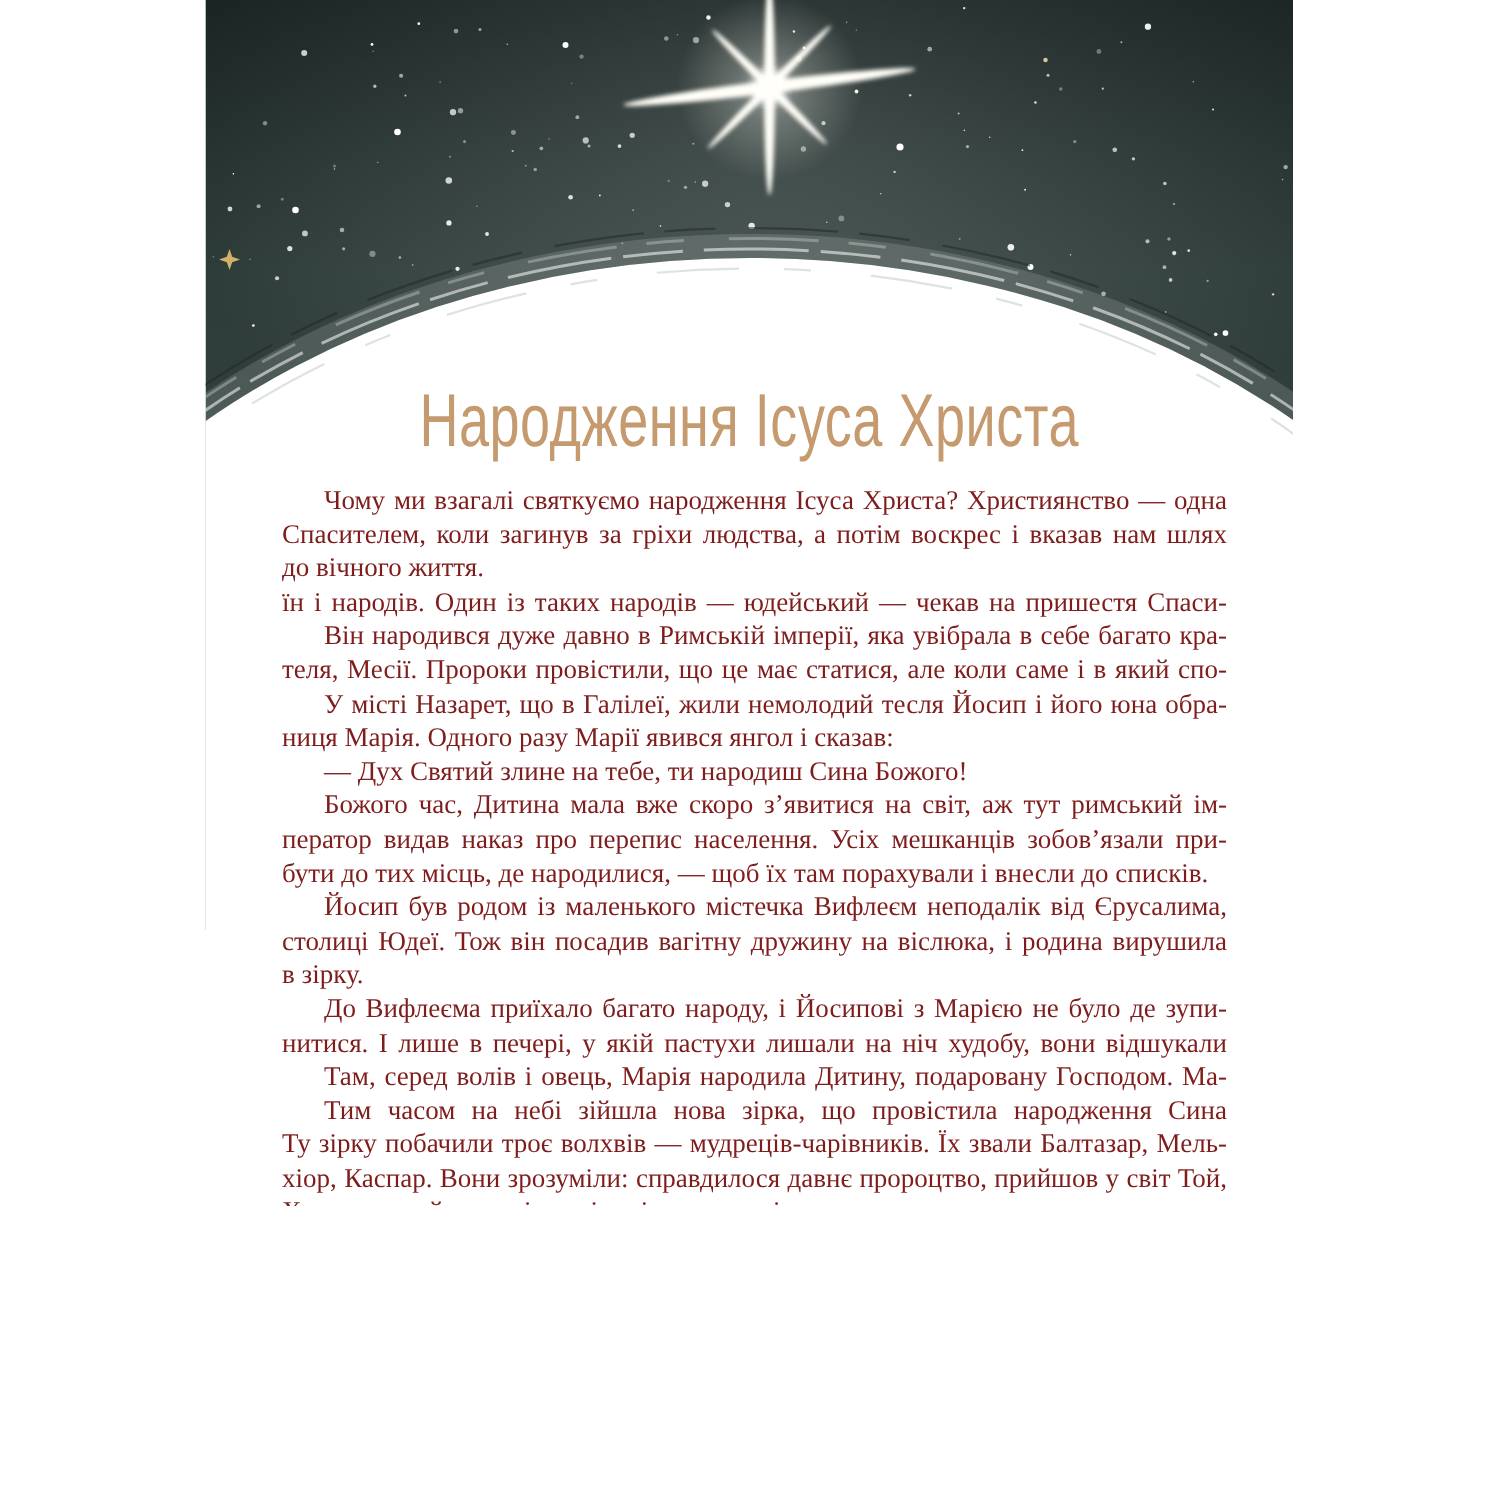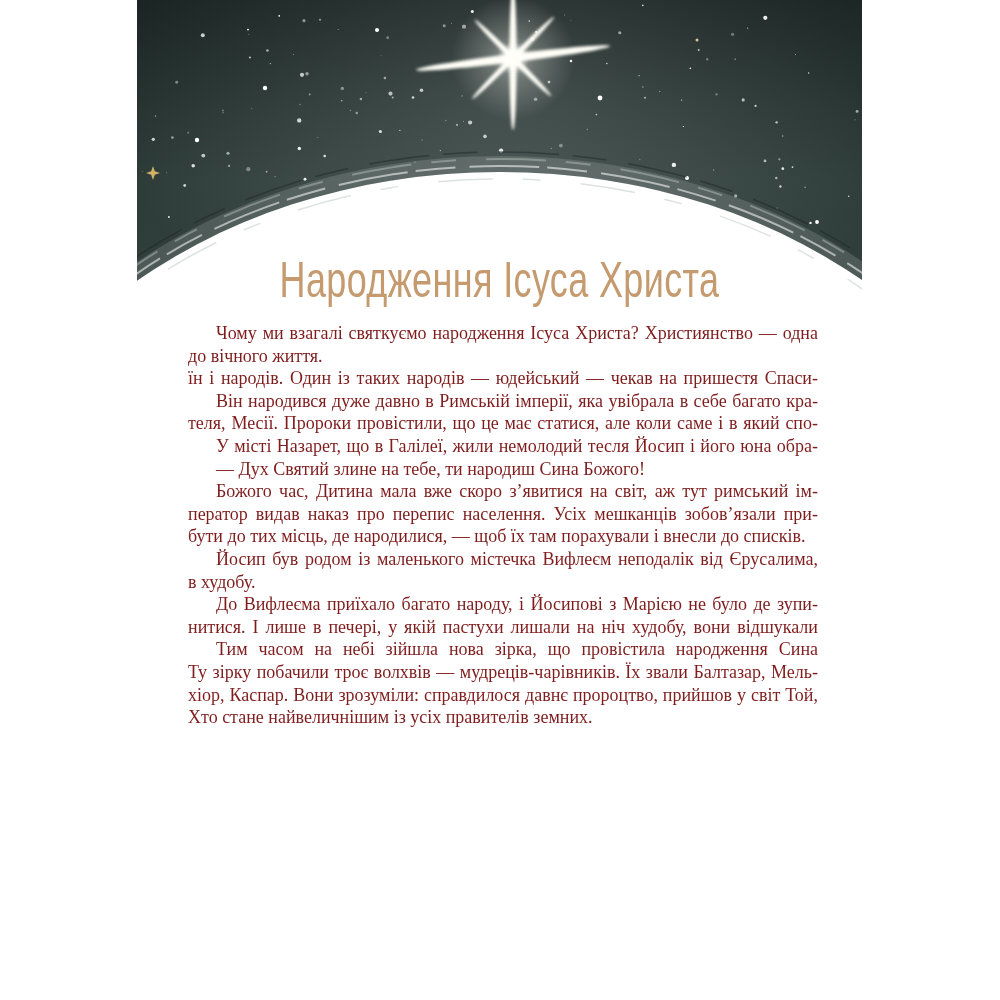--- a/index.html
+++ b/index.html
@@ -229,33 +229,37 @@
       <path d="M 420,1004 L 727,886" stroke="#55625b" stroke-width="3" opacity="0.5" fill="none"></path>
       <path d="M 560,1004 L 727,938" stroke="#5d6a63" stroke-width="2" opacity="0.4" fill="none"></path>
       <path d="M 20,962 C 90,976 150,982 230,988" stroke="#6c7871" stroke-width="2" opacity="0.5" fill="none"></path>
     </g>
   </svg>
 
   <h1 class="page-title">Народження Ісуса Христа</h1>
 
   <div id="body-text">
       <div class="line ind">Чому ми взагалі святкуємо народження Ісуса Христа? Християнство — одна</div>
+      <div class="line">Спасителем, коли загинув за гріхи людства, а потім воскрес і вказав нам шлях</div>
       <div class="line pend">до вічного життя.</div>
       <div class="line">їн і народів. Один із таких народів — юдейський — чекав на пришестя Спаси-</div>
       <div class="line ind">Він народився дуже давно в Римській імперії, яка увібрала в себе багато кра-</div>
       <div class="line">теля, Месії. Пророки провістили, що це має статися, але коли саме і в який спо-</div>
       <div class="line ind">У місті Назарет, що в Галілеї, жили немолодий тесля Йосип і його юна обра-</div>
+      <div class="line pend">ниця Марія. Одного разу Марії явився янгол і сказав:</div>
       <div class="line ind pend">— Дух Святий злине на тебе, ти народиш Сина Божого!</div>
       <div class="line ind">Божого час, Дитина мала вже скоро з’явитися на світ, аж тут римський ім-</div>
       <div class="line">ператор видав наказ про перепис населення. Усіх мешканців зобов’язали при-</div>
       <div class="line pend">бути до тих місць, де народилися, — щоб їх там порахували і внесли до списків.</div>
       <div class="line ind">Йосип був родом із маленького містечка Вифлеєм неподалік від Єрусалима,</div>
-      <div class="line pend">в худобу.</div>
+      <div class="line">столиці Юдеї. Тож він посадив вагітну дружину на віслюка, і родина вирушила</div>
+      <div class="line pend">в зірку.</div>
       <div class="line ind">До Вифлеєма приїхало багато народу, і Йосипові з Марією не було де зупи-</div>
       <div class="line">нитися. І лише в печері, у якій пастухи лишали на ніч худобу, вони відшукали</div>
+      <div class="line ind">Там, серед волів і овець, Марія народила Дитину, подаровану Господом. Ма-</div>
       <div class="line ind">Тим часом на небі зійшла нова зірка, що провістила народження Сина Божого.</div>
       <div class="line">Ту зірку побачили троє волхвів — мудреців-чарівників. Їх звали Балтазар, Мель-</div>
       <div class="line">хіор, Каспар. Вони зрозуміли: справдилося давнє пророцтво, прийшов у світ Той,</div>
       <div class="line pend">Хто стане найвеличнішим із усіх правителів земних.</div>
     </div>
 
   <div class="page-number">10</div>
 </div>
 
 </body></html>

